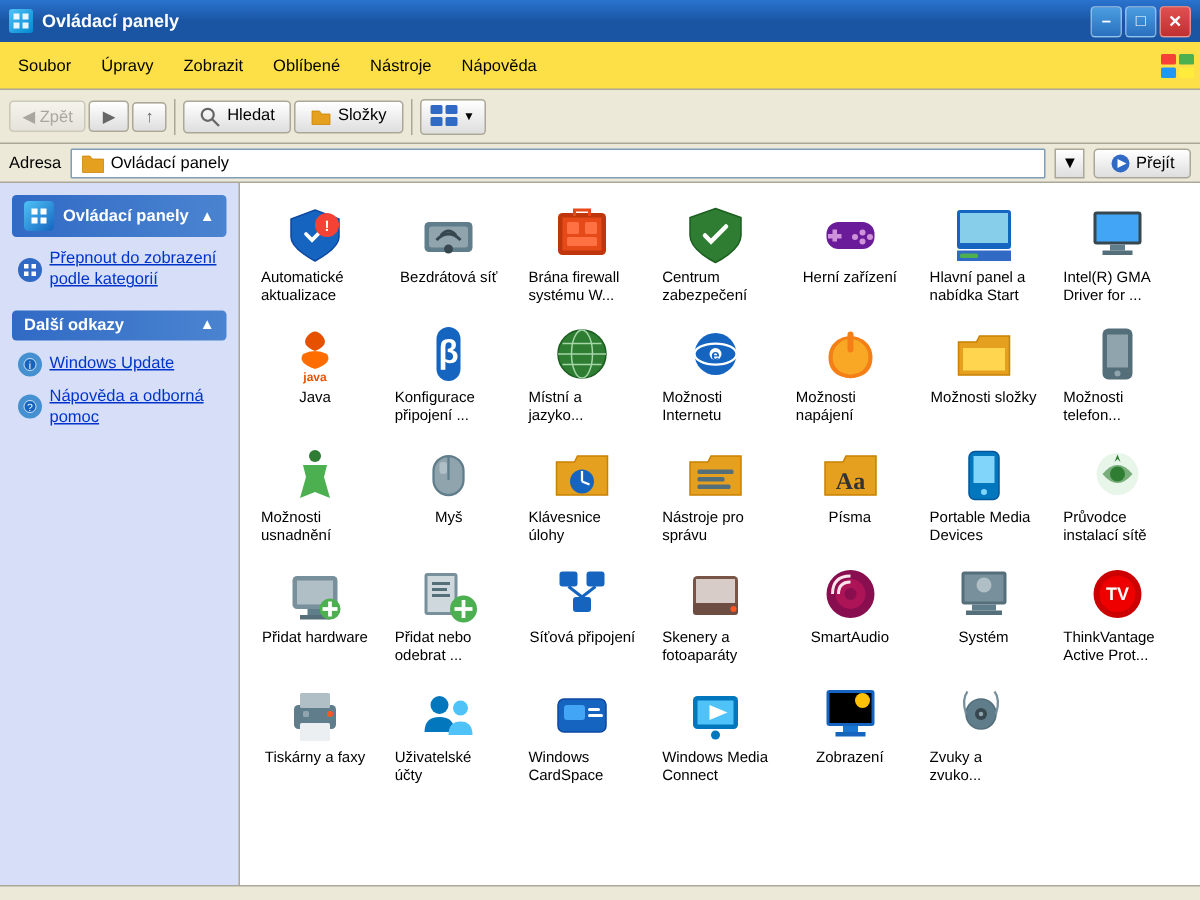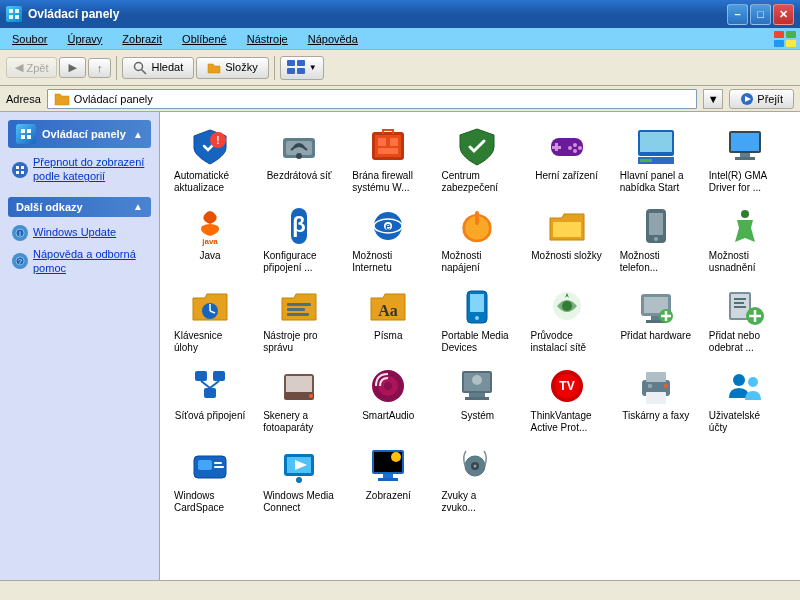--- a/index.html
+++ b/index.html
@@ -40,28 +40,27 @@
       background: linear-gradient(to bottom, #4A9EE0, #2A70C0);
       color: white;
       font-size: 11px;
       display: flex; align-items: center; justify-content: center;
       cursor: pointer;
     }
     .tb-btn.close { background: linear-gradient(to bottom, #E05050, #C03030); }
 
     
     .menubar {
-      background: #7dd3fc;
-      height: 22px;
+      background: #fde047;
+      height: 32px;
       display: flex;
       align-items: center;
       padding: 0 4px;
       border-bottom: 1px solid #ACA899;
       gap: 4px;
-      text-decoration: underline;
     }
     .menu-item {
       padding: 2px 8px;
       cursor: pointer;
       border-radius: 3px;
       color: #000;
     }
 
     
     .toolbar {
@@ -494,20 +493,32 @@
       <svg width="40" height="40" viewBox="0 0 40 40">
               <rect x="12" y="2" width="16" height="36" rx="8" fill="#1565C0"></rect>
               <text x="20" y="26" text-anchor="middle" font-size="22" fill="white" font-weight="bold">β</text>
             </svg>
     </div>
     <div class="icon-label">Konfigurace připojení ...</div>
   </div>
         <div class="icon-item">
     <div class="icon-img">
       <svg width="40" height="40" viewBox="0 0 40 40">
+              <circle cx="20" cy="20" r="16" fill="#2E7D32" stroke="#1B5E20" stroke-width="1"></circle>
+              <ellipse cx="20" cy="20" rx="7" ry="16" fill="none" stroke="#A5D6A7" stroke-width="1"></ellipse>
+              <line x1="4" y1="20" x2="36" y2="20" stroke="#A5D6A7" stroke-width="1"></line>
+              <line x1="7" y1="13" x2="33" y2="13" stroke="#A5D6A7" stroke-width="1"></line>
+              <line x1="7" y1="27" x2="33" y2="27" stroke="#A5D6A7" stroke-width="1"></line>
+            </svg>
+    </div>
+    <div class="icon-label">Místní a jazyko...</div>
+  </div>
+        <div class="icon-item">
+    <div class="icon-img">
+      <svg width="40" height="40" viewBox="0 0 40 40">
               <circle cx="20" cy="20" r="14" fill="#1565C0"></circle>
               <ellipse cx="20" cy="20" rx="14" ry="7" fill="none" stroke="white" stroke-width="1.5"></ellipse>
               <circle cx="20" cy="20" r="4" fill="white"></circle>
               <text x="20" y="24" text-anchor="middle" font-size="10" fill="#1565C0" font-weight="bold">e</text>
             </svg>
     </div>
     <div class="icon-label">Možnosti Internetu</div>
   </div>
         <div class="icon-item">
     <div class="icon-img">
@@ -539,20 +550,30 @@
     <div class="icon-label">Možnosti telefon...</div>
   </div>
         <div class="icon-item">
     <div class="icon-img">
       <svg width="40" height="40" viewBox="0 0 40 40">
               <circle cx="20" cy="8" r="4" fill="#2E7D32"></circle>
               <path d="M12 14 L28 14 L26 22 L30 36 L20 32 L10 36 L14 22 Z" fill="#4CAF50"></path>
             </svg>
     </div>
     <div class="icon-label">Možnosti usnadnění</div>
+  </div>
+        <div class="icon-item">
+    <div class="icon-img">
+      <svg width="40" height="40" viewBox="0 0 40 40">
+              <rect x="10" y="8" width="20" height="26" rx="10" fill="#90A4AE" stroke="#607D8B" stroke-width="1.5"></rect>
+              <line x1="20" y1="8" x2="20" y2="24" stroke="#607D8B" stroke-width="1.5"></line>
+              <rect x="14" y="12" width="5" height="8" rx="2" fill="#B0BEC5"></rect>
+            </svg>
+    </div>
+    <div class="icon-label">Myš</div>
   </div>
         <div class="icon-item">
     <div class="icon-img">
       <svg width="40" height="40" viewBox="0 0 40 40">
               <path d="M3 12 L15 12 L17 8 L37 8 L37 34 L3 34 Z" fill="#E6A020" stroke="#C88000" stroke-width="1"></path>
               <circle cx="20" cy="25" r="8" fill="#1565C0"></circle>
               <line x1="20" y1="25" x2="20" y2="18" stroke="white" stroke-width="1.5"></line>
               <line x1="20" y1="25" x2="25" y2="27" stroke="white" stroke-width="1.5"></line>
             </svg>
     </div>

